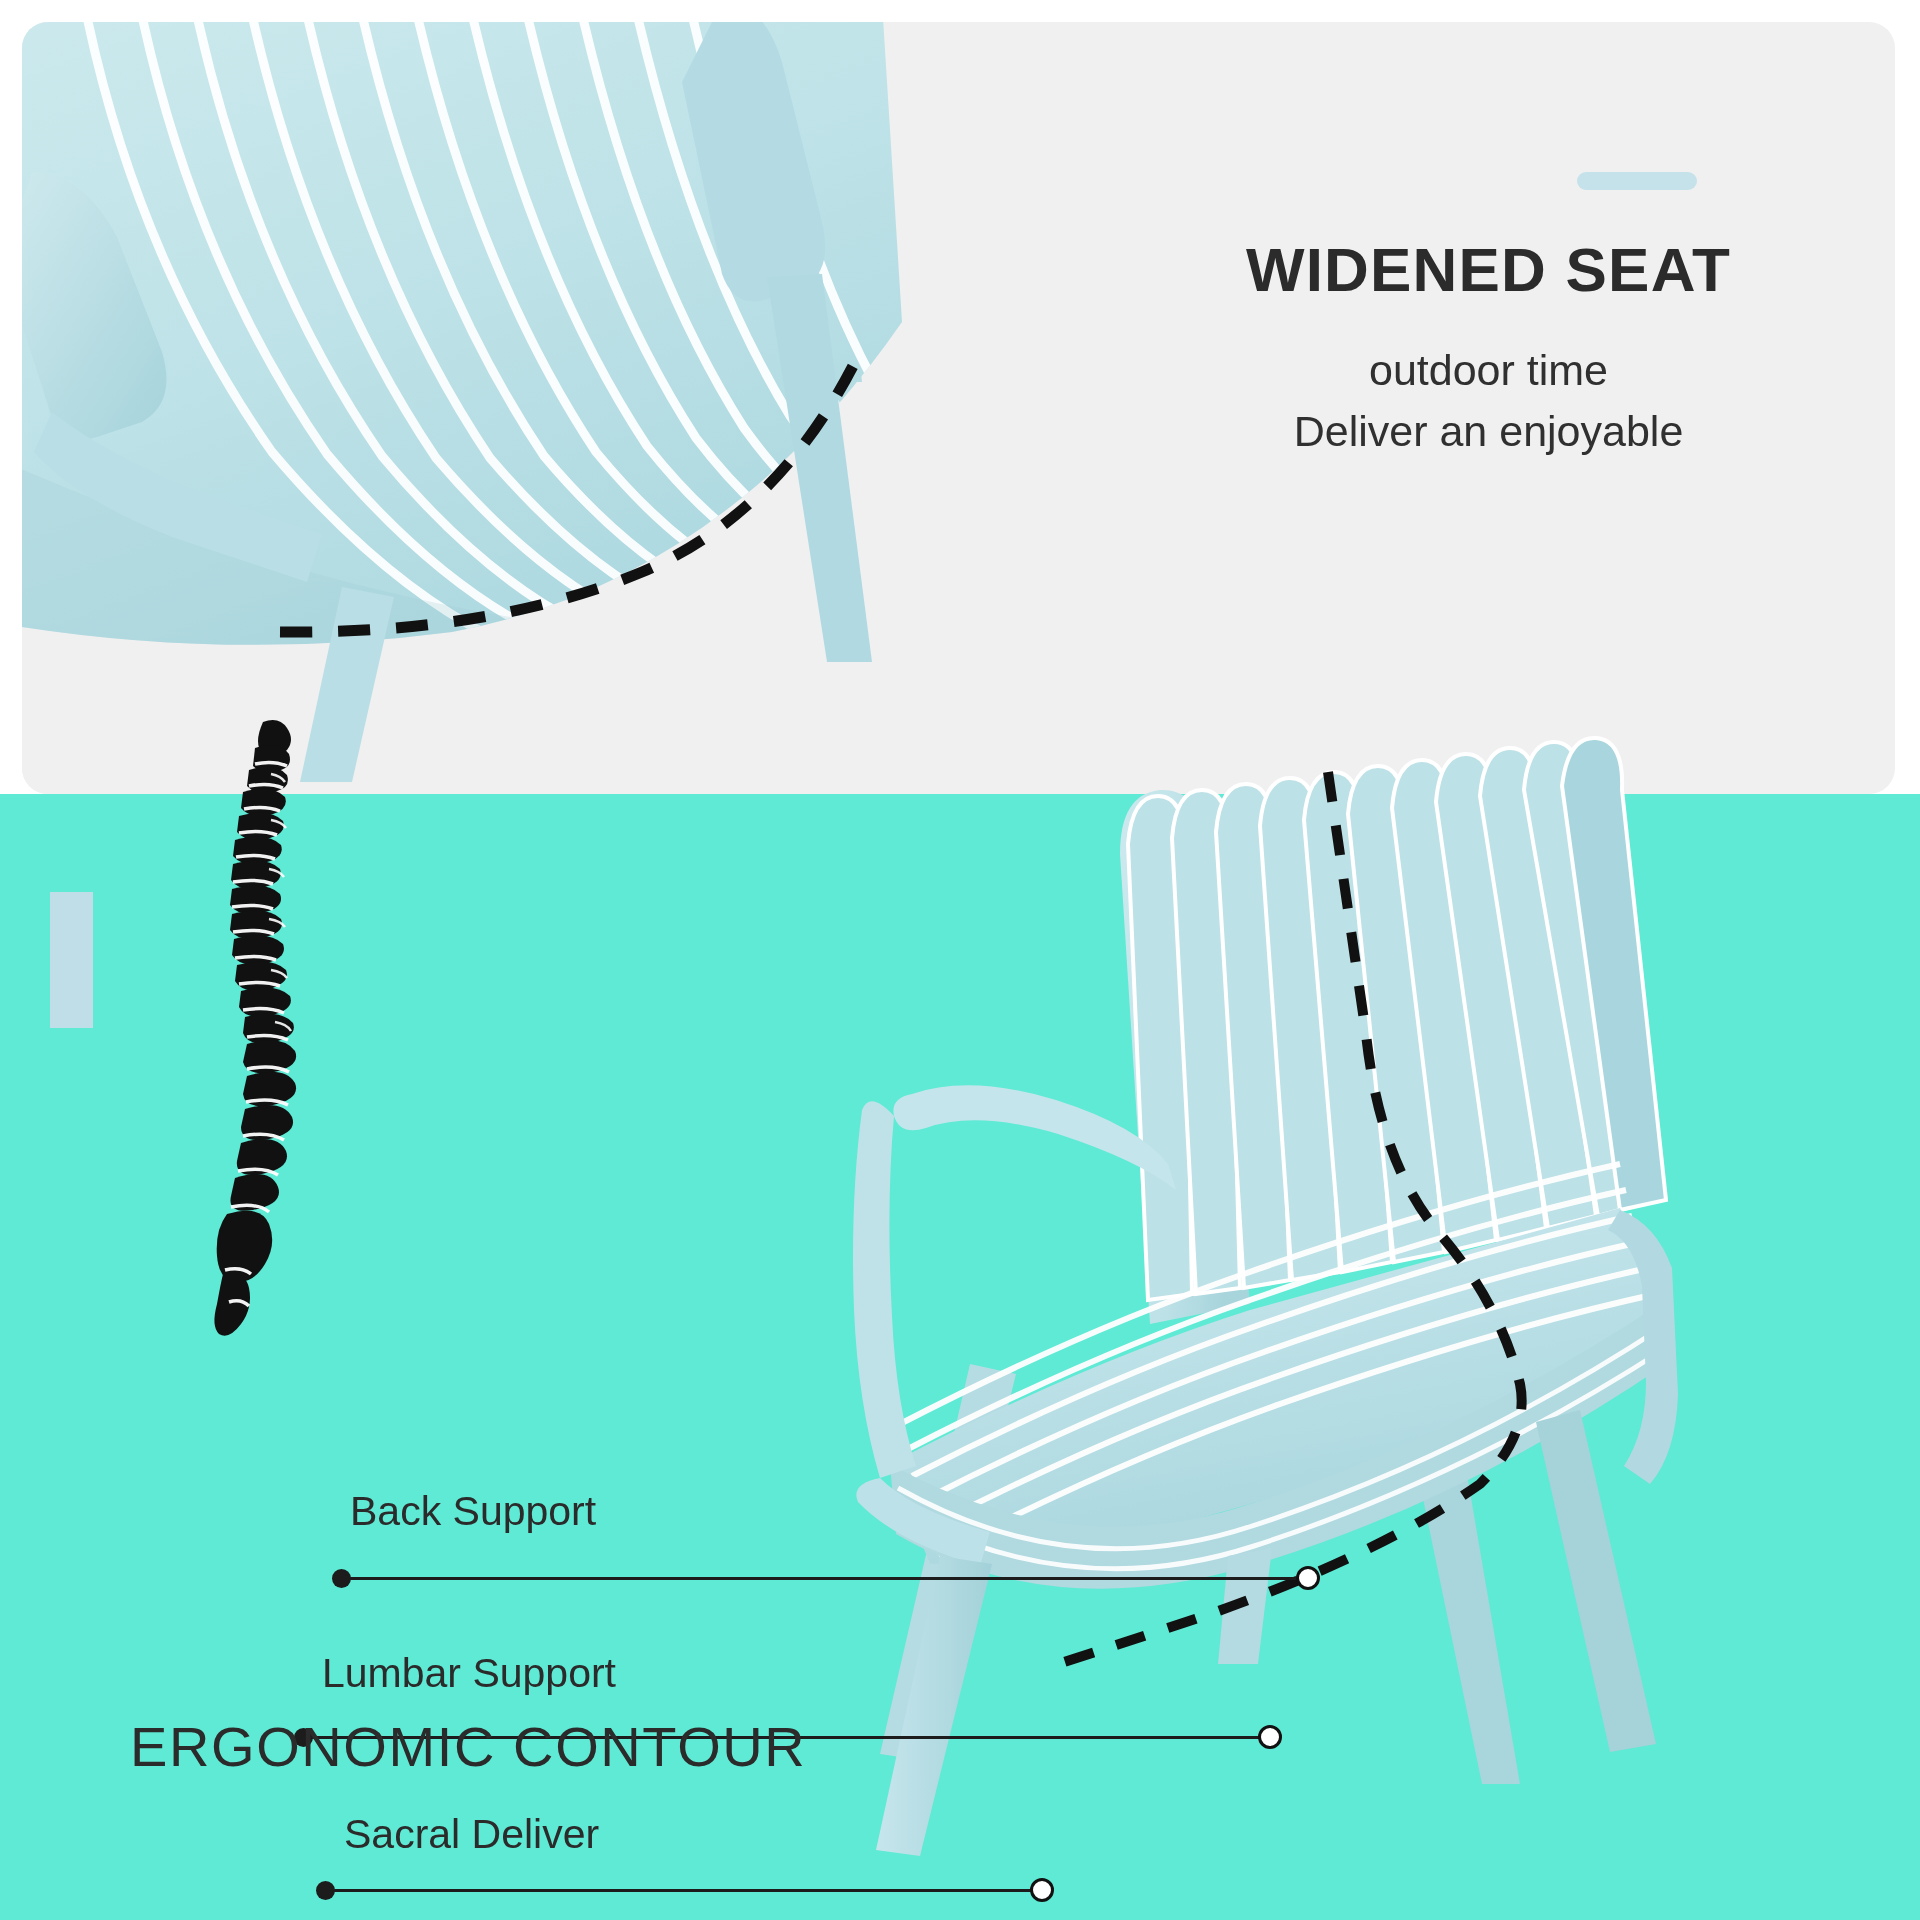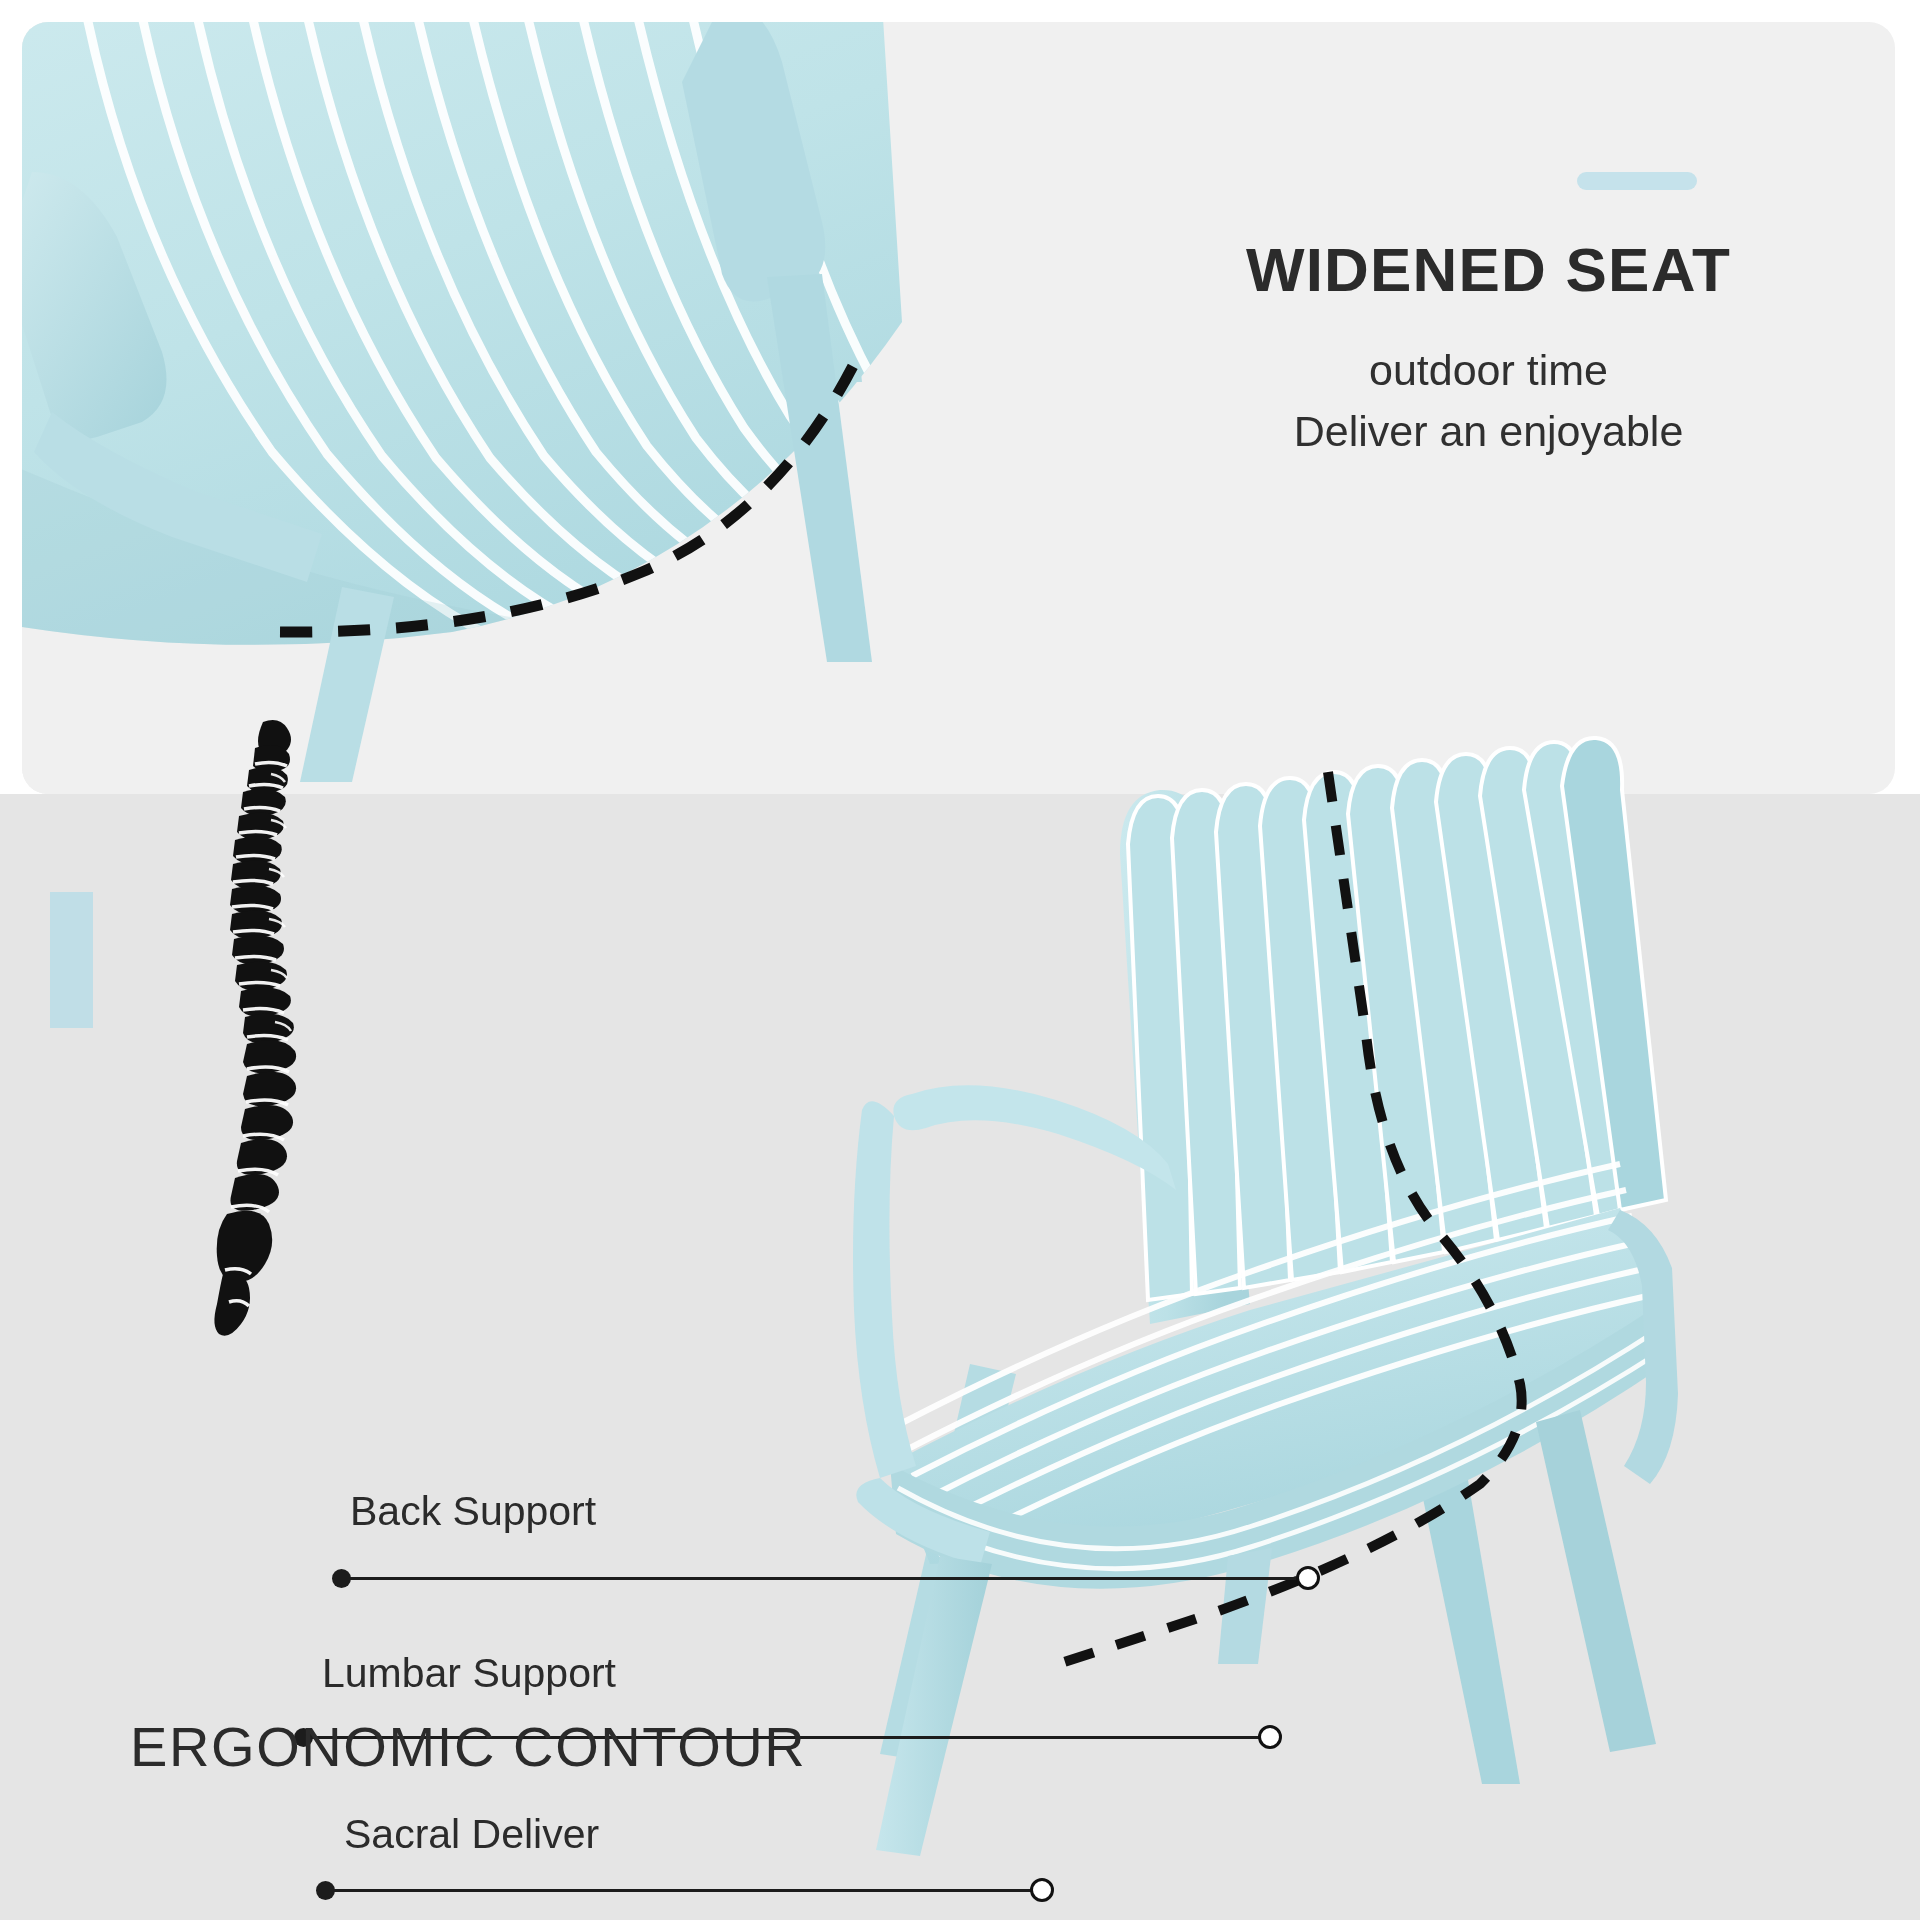--- a/index.html
+++ b/index.html
@@ -53,21 +53,21 @@
     font-size:43px;
     font-weight:400;
     color:#303030;
     line-height:1.42;
   }
 
   
   .lower{
     position:absolute;
     left:0; top:794px; width:1920px; height:1126px;
-    background:#e5e5e5;
+    background:#5eead4;
   }
   .side-bar{
     position:absolute;
     left:50px; top:98px;
     width:43px;height:136px;
     background:#c0dee7;
   }
   .spine-wrap{
     position:absolute;
     left:185px; top:-80px;

